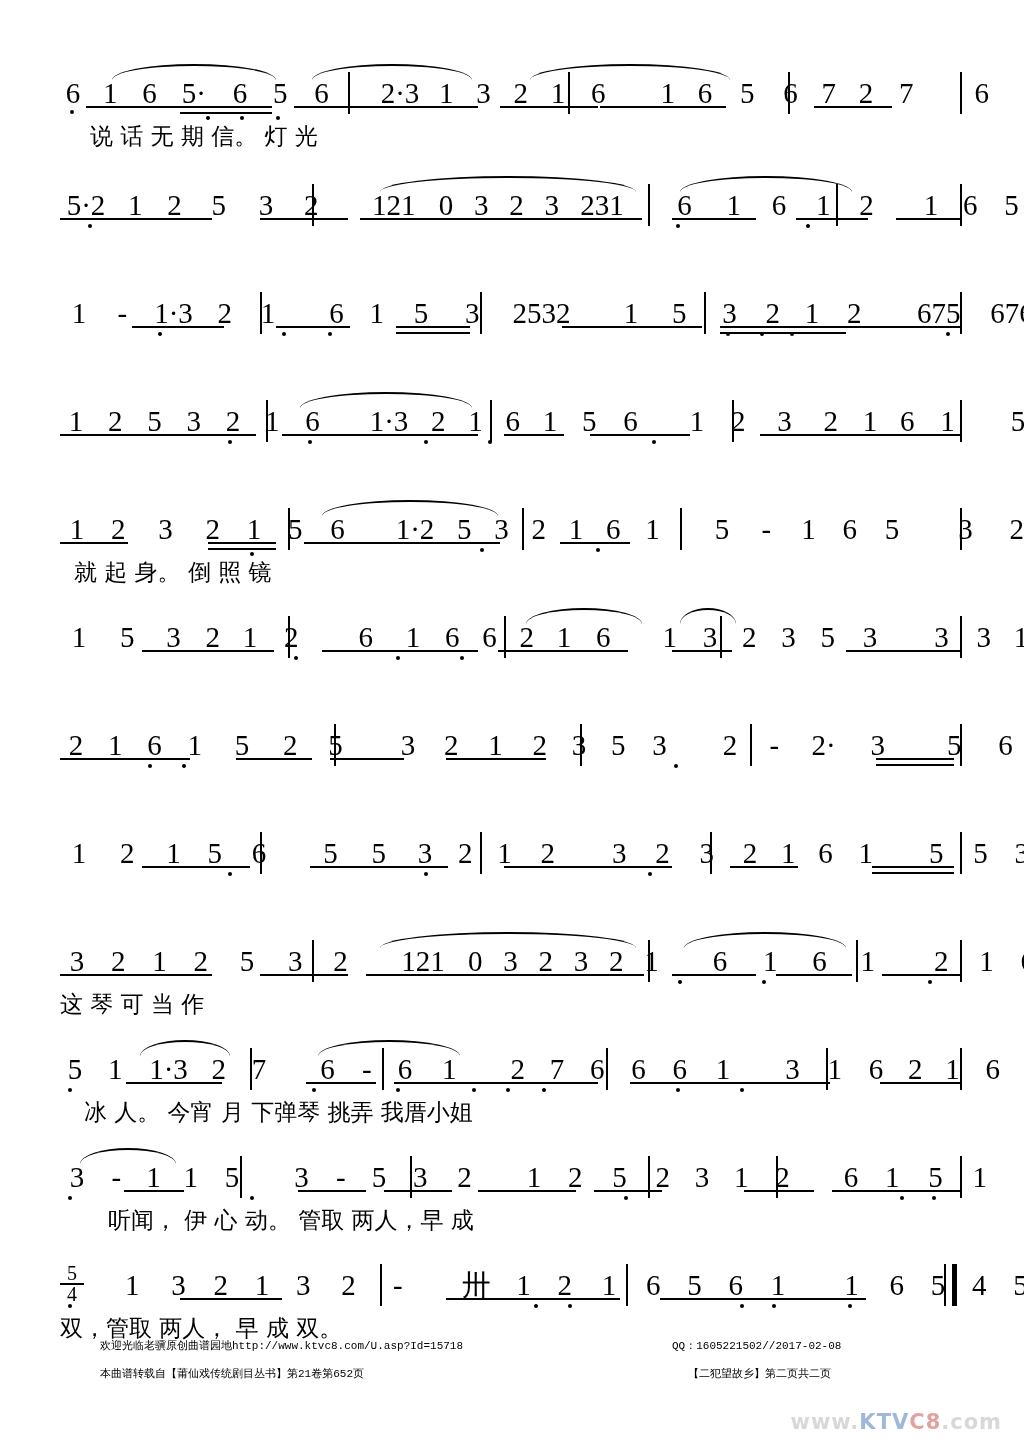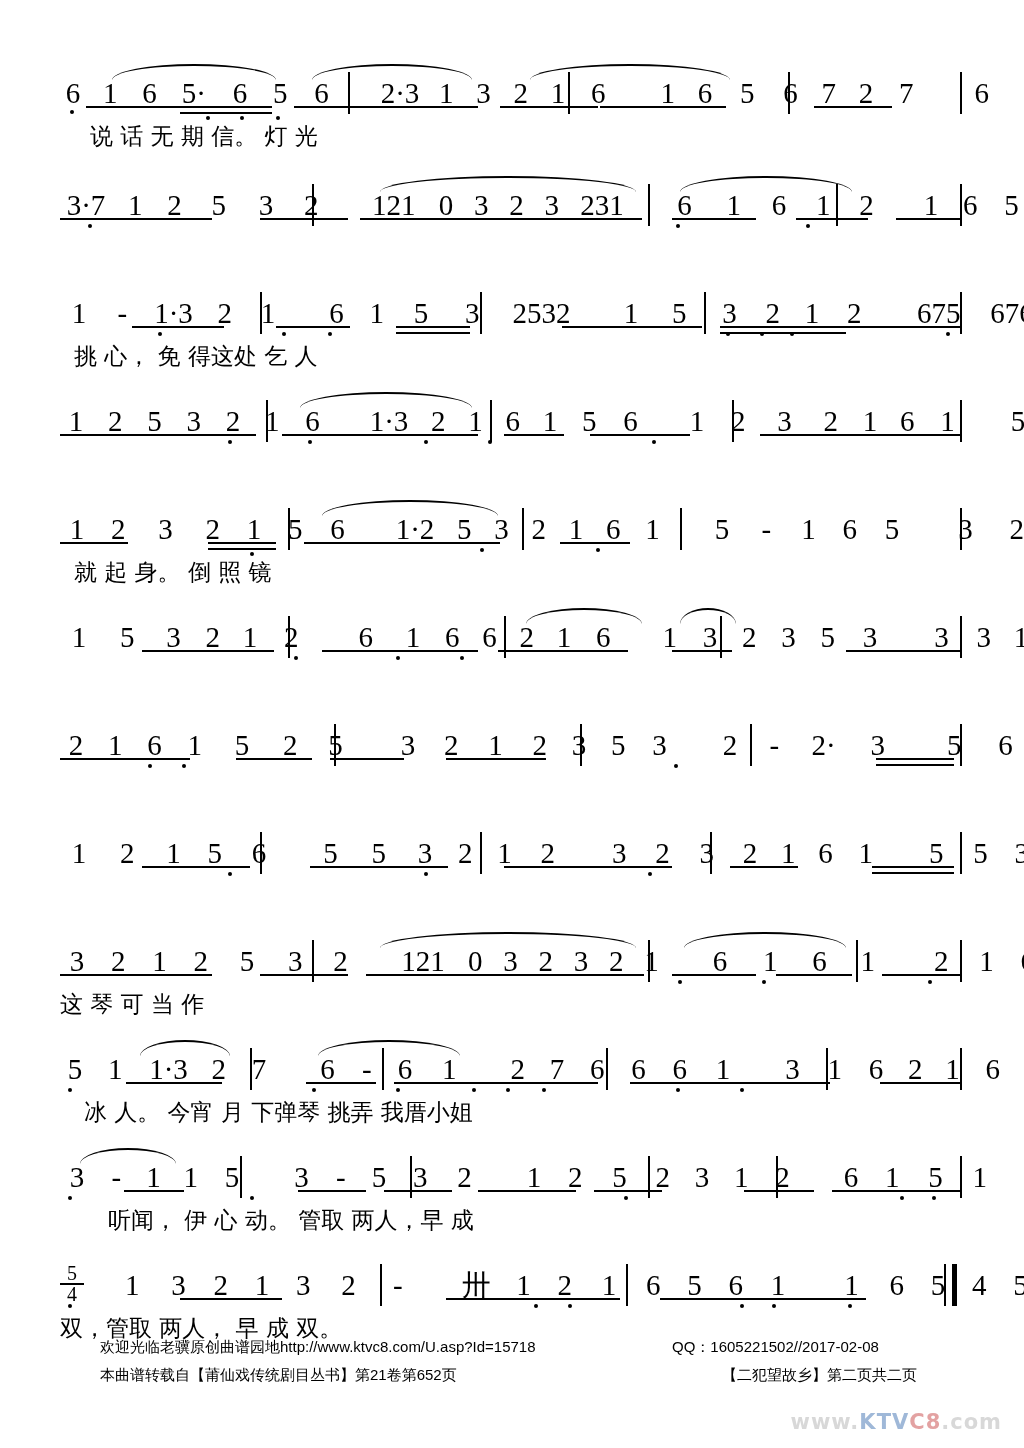--- a/index.html
+++ b/index.html
@@ -83,22 +83,22 @@
     line-height: 19px;
     text-align: center;
     width: 24px;
   }
   .timesig .num { display:block; border-bottom: 2px solid #000; }
   .timesig .den { display:block; }
 
   
   .footer {
     position: absolute;
-    font-family: Liberation Sans, sans-serif;
-    font-size: 15px;
+    font-family: Liberation Mono, monospace;
+    font-size: 11px;
     color: #000;
     white-space: nowrap;
   }
   .watermark {
     position: absolute;
     right: 22px;
     bottom: 14px;
     font-family: "DejaVu Sans", sans-serif;
     font-size: 21px;
     font-weight: bold;
@@ -164,21 +164,21 @@
       <div class="barline" style="left:288px;top:2px;height:42px;"></div>
       <div class="barline" style="left:508px;top:2px;height:42px;"></div>
       <div class="barline" style="left:728px;top:2px;height:42px;"></div>
       <div class="barline" style="left:900px;top:2px;height:42px;"></div>
     </div>
     <div class="lyric-line" style="padding-left:30px;">说 话 无 期 信。 灯 光</div>
   </div>
 
   <div class="system" style="top:182px;">
     <div class="notes-line">
-      <span class="tok" style="width:52px;">3·7</span>
+      <span class="tok" style="width:52px;">5·2</span>
       <span class="tok" style="width:32px;">1</span>
       <span class="tok" style="width:32px;">2</span>
       <span class="tok" style="width:42px;">5</span>
       <span class="tok" style="width:38px;">3</span>
       <span class="tok" style="width:38px;">2</span>
       <span class="tok" style="width:18px;"></span>
       <span class="tok" style="width:62px;">121</span>
       <span class="tok" style="width:28px;">0</span>
       <span class="tok" style="width:28px;">3</span>
       <span class="tok" style="width:28px;">2</span>
@@ -254,21 +254,20 @@
       <div style="position:absolute;left:268px;top:42px;width:4px;height:4px;background:#000;border-radius:50%;"></div>
       <div style="position:absolute;left:666px;top:42px;width:4px;height:4px;background:#000;border-radius:50%;"></div>
       <div style="position:absolute;left:700px;top:42px;width:4px;height:4px;background:#000;border-radius:50%;"></div>
       <div style="position:absolute;left:730px;top:42px;width:4px;height:4px;background:#000;border-radius:50%;"></div>
       <div style="position:absolute;left:886px;top:42px;width:4px;height:4px;background:#000;border-radius:50%;"></div>
       <div class="barline" style="left:200px;top:2px;height:42px;"></div>
       <div class="barline" style="left:420px;top:2px;height:42px;"></div>
       <div class="barline" style="left:644px;top:2px;height:42px;"></div>
       <div class="barline" style="left:900px;top:2px;height:42px;"></div>
     </div>
-    <div class="lyric-line" style="padding-left:14px;">挑 心， 免 得这处 乞 人</div>
   </div>
 
   <div class="system" style="top:398px;">
     <div class="notes-line">
       <span class="tok" style="width:32px;">1</span>
       <span class="tok" style="width:32px;">2</span>
       <span class="tok" style="width:32px;">5</span>
       <span class="tok" style="width:32px;">3</span>
       <span class="tok" style="width:32px;">2</span>
       <span class="tok" style="width:32px;">1</span>
@@ -707,19 +706,19 @@
       <div class="barline" style="left:566px;top:2px;height:42px;"></div>
       <div class="barline" style="left:884px;top:2px;height:42px;"></div>
       <div class="barline final" style="left:892px;top:2px;height:42px;"></div>
     </div>
     <div class="lyric-line" style="padding-left:0px;">双，管取 两人， 早 成 双。</div>
   </div>
 
   <div class="footer" style="left:100px; top:1338px;">欢迎光临老骥原创曲谱园地http://www.ktvc8.com/U.asp?Id=15718</div>
   <div class="footer" style="left:100px; top:1366px;">本曲谱转载自【莆仙戏传统剧目丛书】第21卷第652页</div>
   <div class="footer" style="left:672px; top:1338px;">QQ：1605221502//2017-02-08</div>
-  <div class="footer" style="left:722px; top:1366px;">【二犯望故乡】第二页共二页</div>
+  <div class="footer" style="left:688px; top:1366px;">【二犯望故乡】第二页共二页</div>
 
   <div class="watermark">
     <span>www.</span><span class="blue">KTV</span><span class="red">C8</span><span>.com</span>
   </div>
 
 </div>
 
 </body></html>

